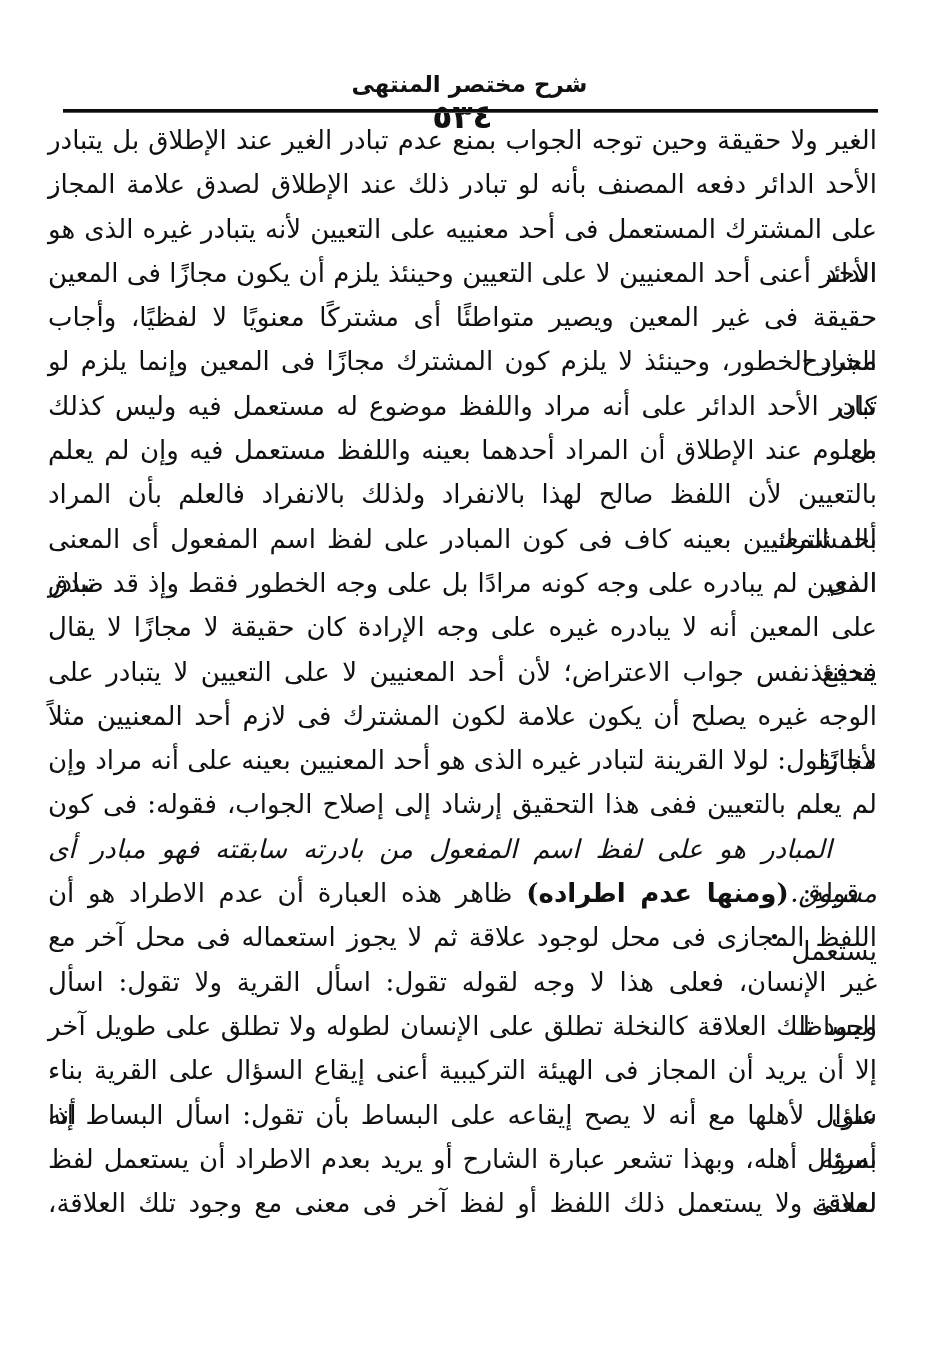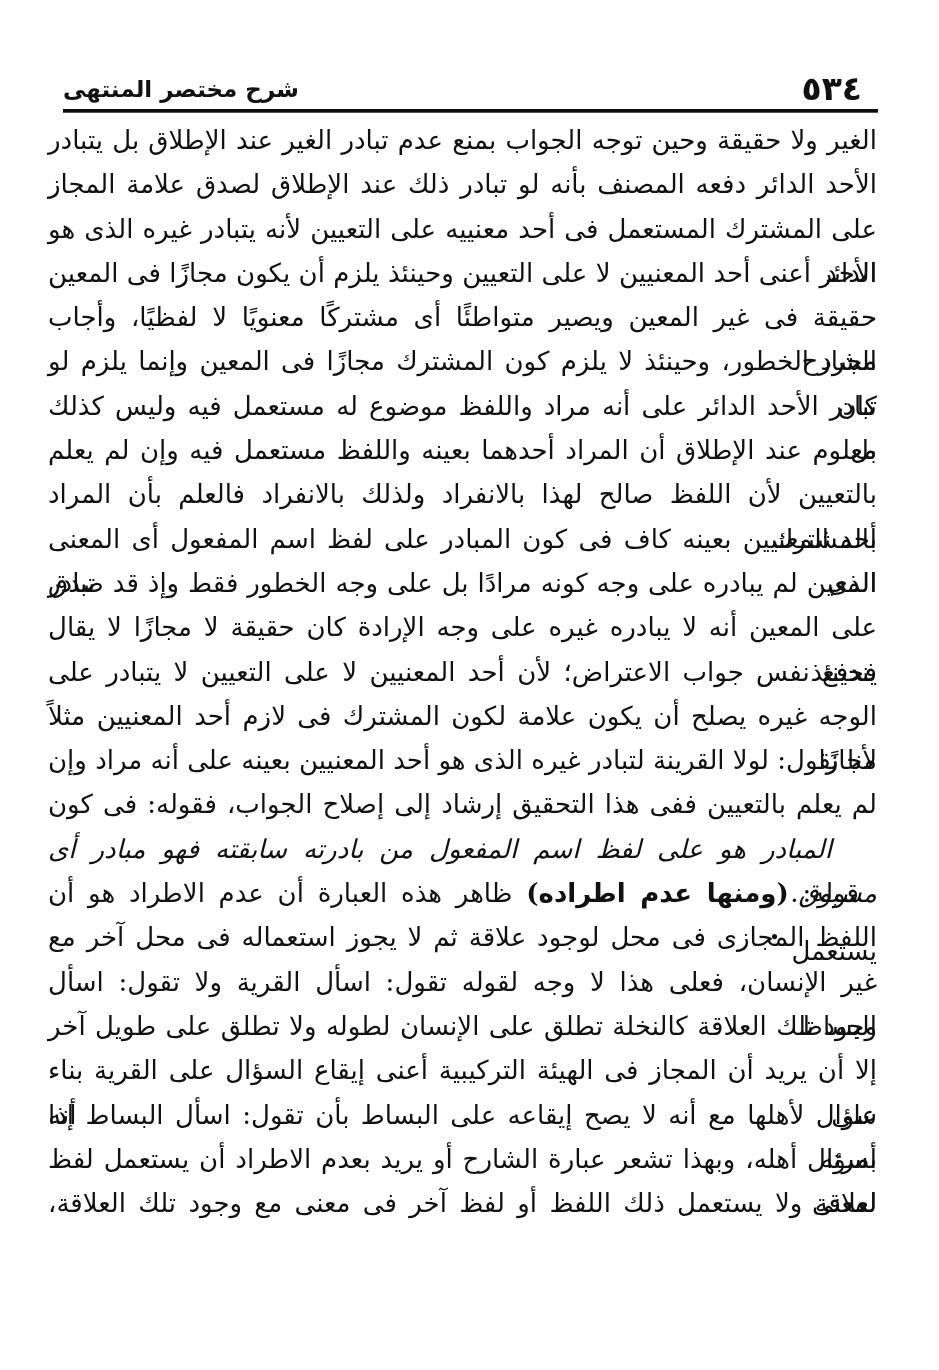--- a/index.html
+++ b/index.html
@@ -17,21 +17,21 @@
     font-family: "DejaVu Serif", "DejaVu Sans", serif;
     overflow: hidden;
   }
   .running-header {
     position: absolute;
     top: 70px;
     left: 63px;
     right: 63px;
     height: 36px;
     display: flex;
-    flex-direction: row;
+    flex-direction: column;
     justify-content: space-between;
     align-items: center;
     direction: ltr;
   }
   .book-title {
     font-size: 23px;
     font-weight: bold;
     direction: rtl;
     letter-spacing: 0;
   }

